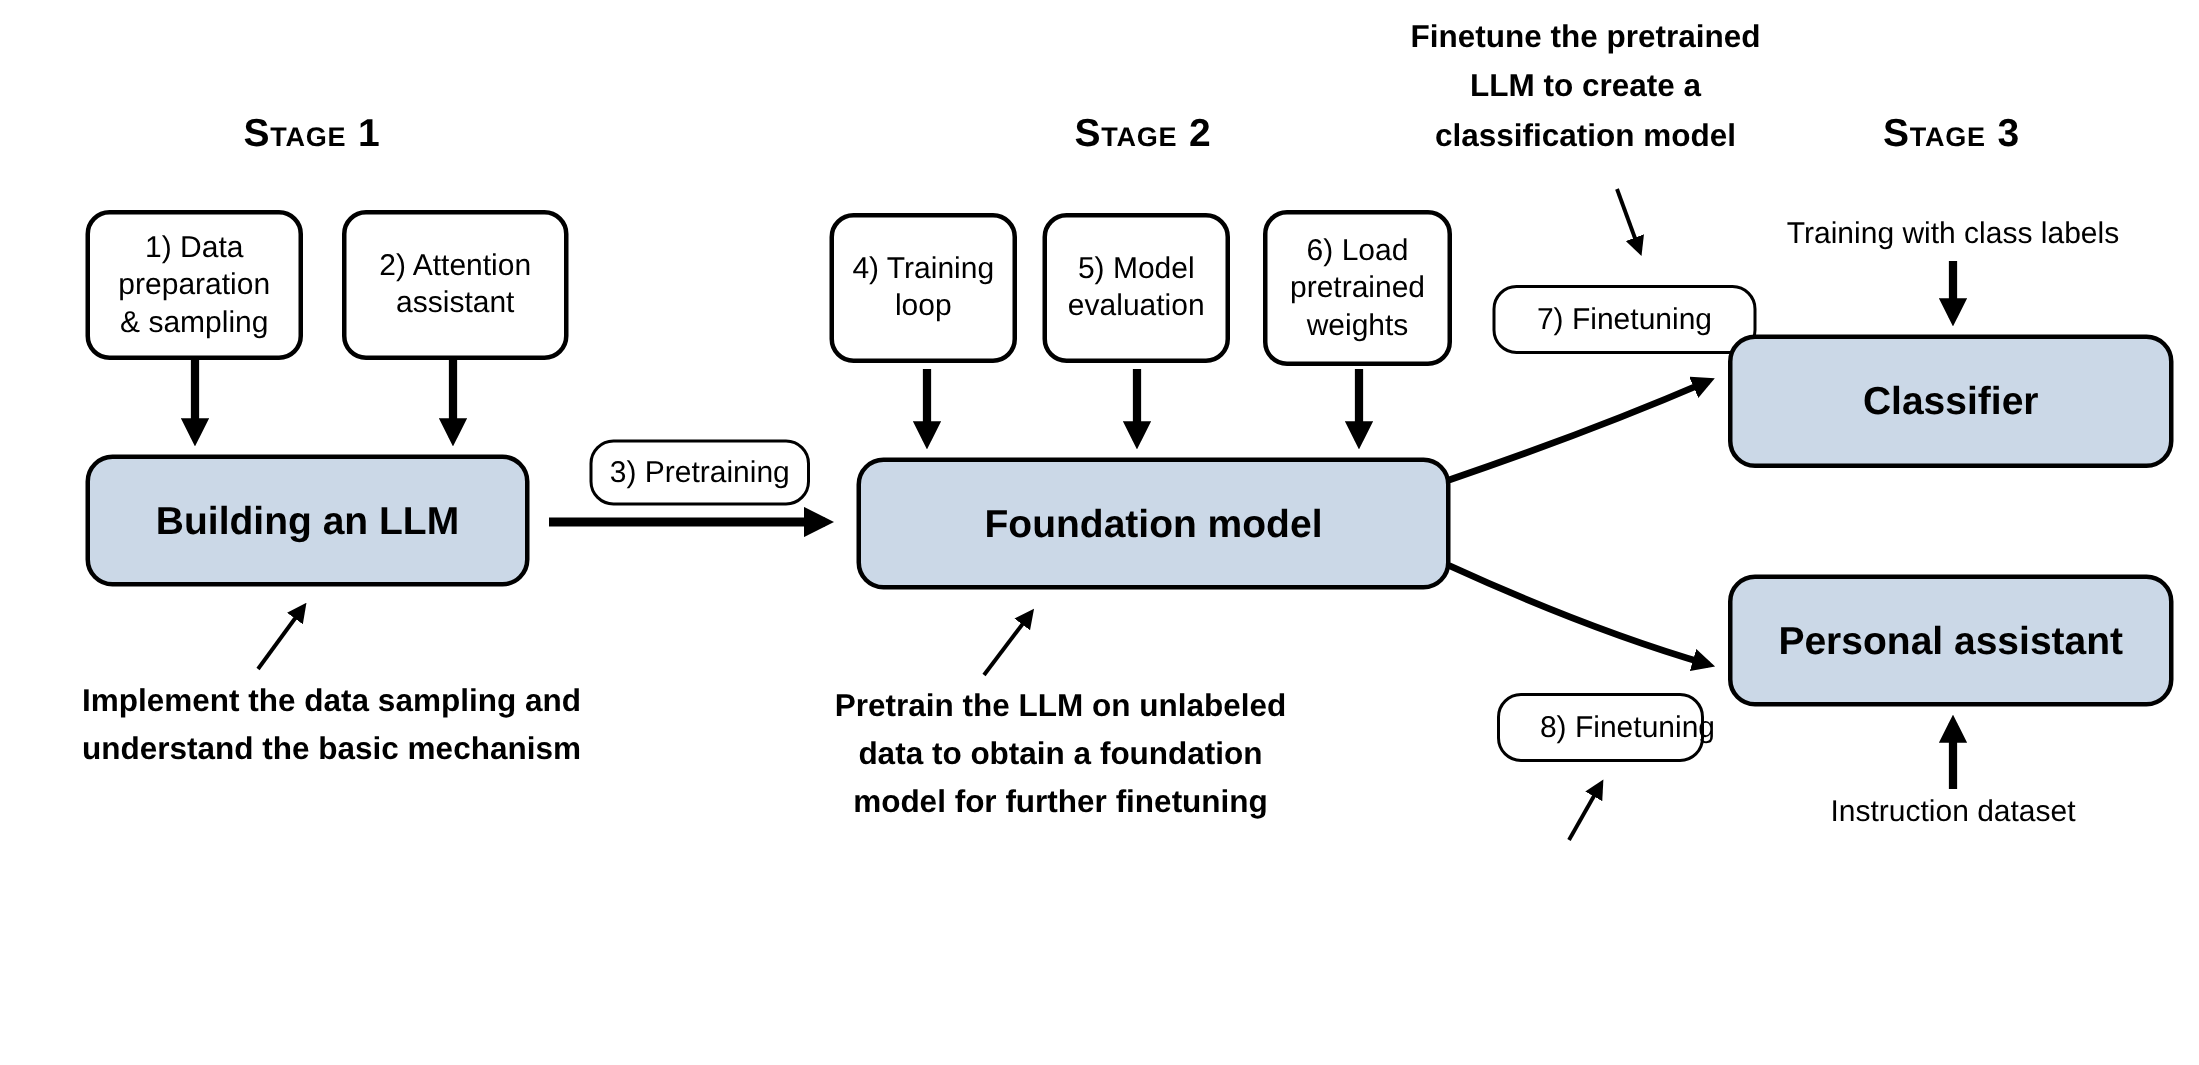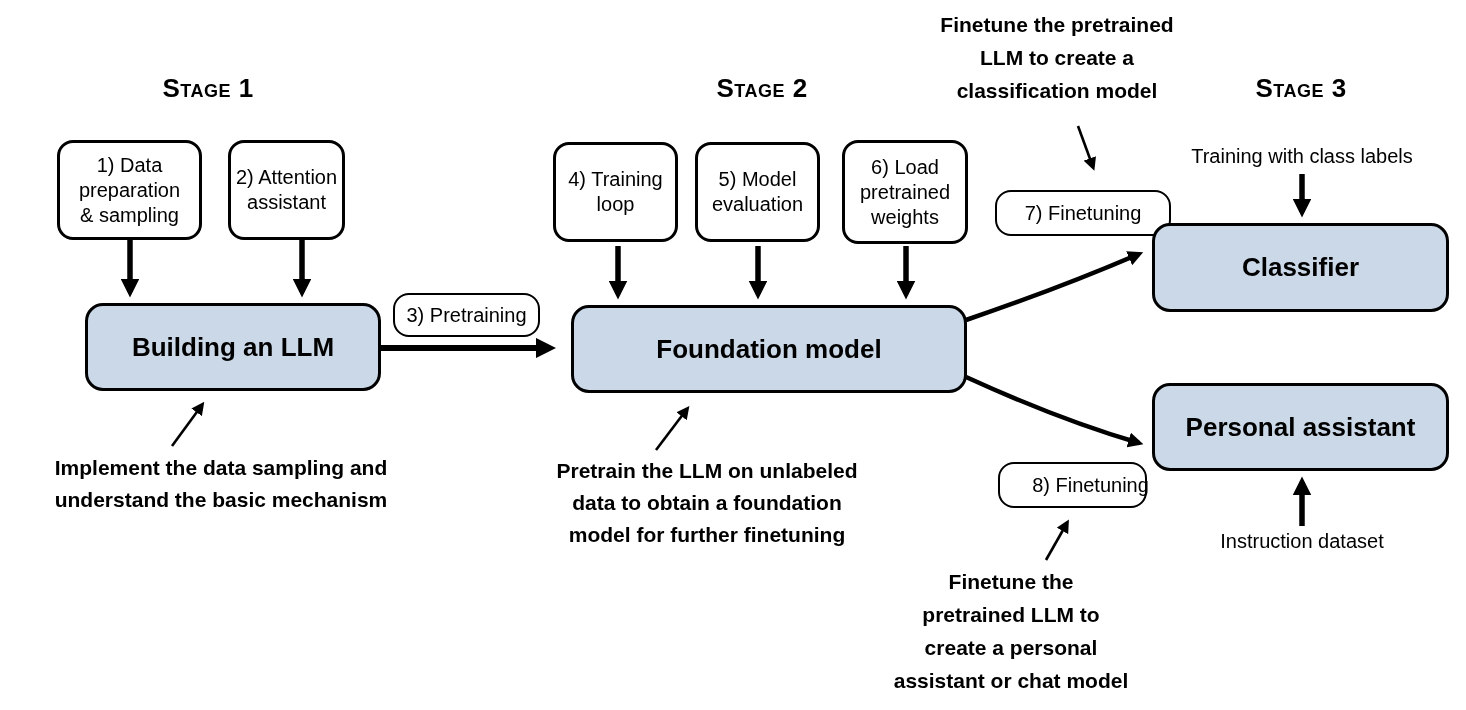--- a/index.html
+++ b/index.html
@@ -114,26 +114,26 @@
 
   <div class="heading" style="left:208px; top:73px;">Stage 1</div>
   <div class="heading" style="left:762px; top:73px;">Stage 2</div>
   <div class="heading" style="left:1301px; top:73px;">Stage 3</div>
 
   <div class="step-box" style="left:57px; top:140px; width:145px; height:100px;">
     <div>1) Data</div>
     <div>preparation</div>
     <div>&amp; sampling</div>
   </div>
-  <div class="step-box" style="left:228px; top:140px; width:117px; height:100px;">
+  <div class="step-box" style="left:228px; top:140px; width:151px; height:100px;">
     <div>2) Attention</div>
     <div>assistant</div>
   </div>
 
-  <div class="main-box" style="left:85px; top:303px; width:296px; height:88px;">
+  <div class="main-box" style="left:57px; top:303px; width:296px; height:88px;">
     <span>Building an LLM</span>
   </div>
 
   <div class="annotation" style="left:221px; top:452px;">
     <div>Implement the data sampling and</div>
     <div>understand the basic mechanism</div>
   </div>
 
   <div class="label-box" style="left:393px; top:293px; width:147px; height:44px;">
     <span>3) Pretraining</span>
@@ -176,26 +176,20 @@
   <div class="plain-label" style="left:1302px; top:145px;">Training with class labels</div>
 
   <div class="main-box" style="left:1152px; top:223px; width:297px; height:89px;">
     <span>Classifier</span>
   </div>
 
   <div class="main-box" style="left:1152px; top:383px; width:297px; height:88px;">
     <span>Personal assistant</span>
   </div>
 
-  <div class="label-box" style="left:998px; top:462px; width:149px; height:46px;padding-left:36px;">
+  <div class="label-box" style="left:998px; top:462px; width:138px; height:46px;padding-left:36px;">
     <span>8) Finetuning</span>
   </div>
 
   <div class="plain-label" style="left:1302px; top:530px;">Instruction dataset</div>
 
-  <div class="annotation" style="left:1011px; top:565px; line-height:33px;">
-    <div>Finetune the</div>
-    <div>pretrained LLM to</div>
-    <div>create a personal</div>
-    <div>assistant or chat model</div>
-  </div>
 
 </div>
 
 </body></html>

